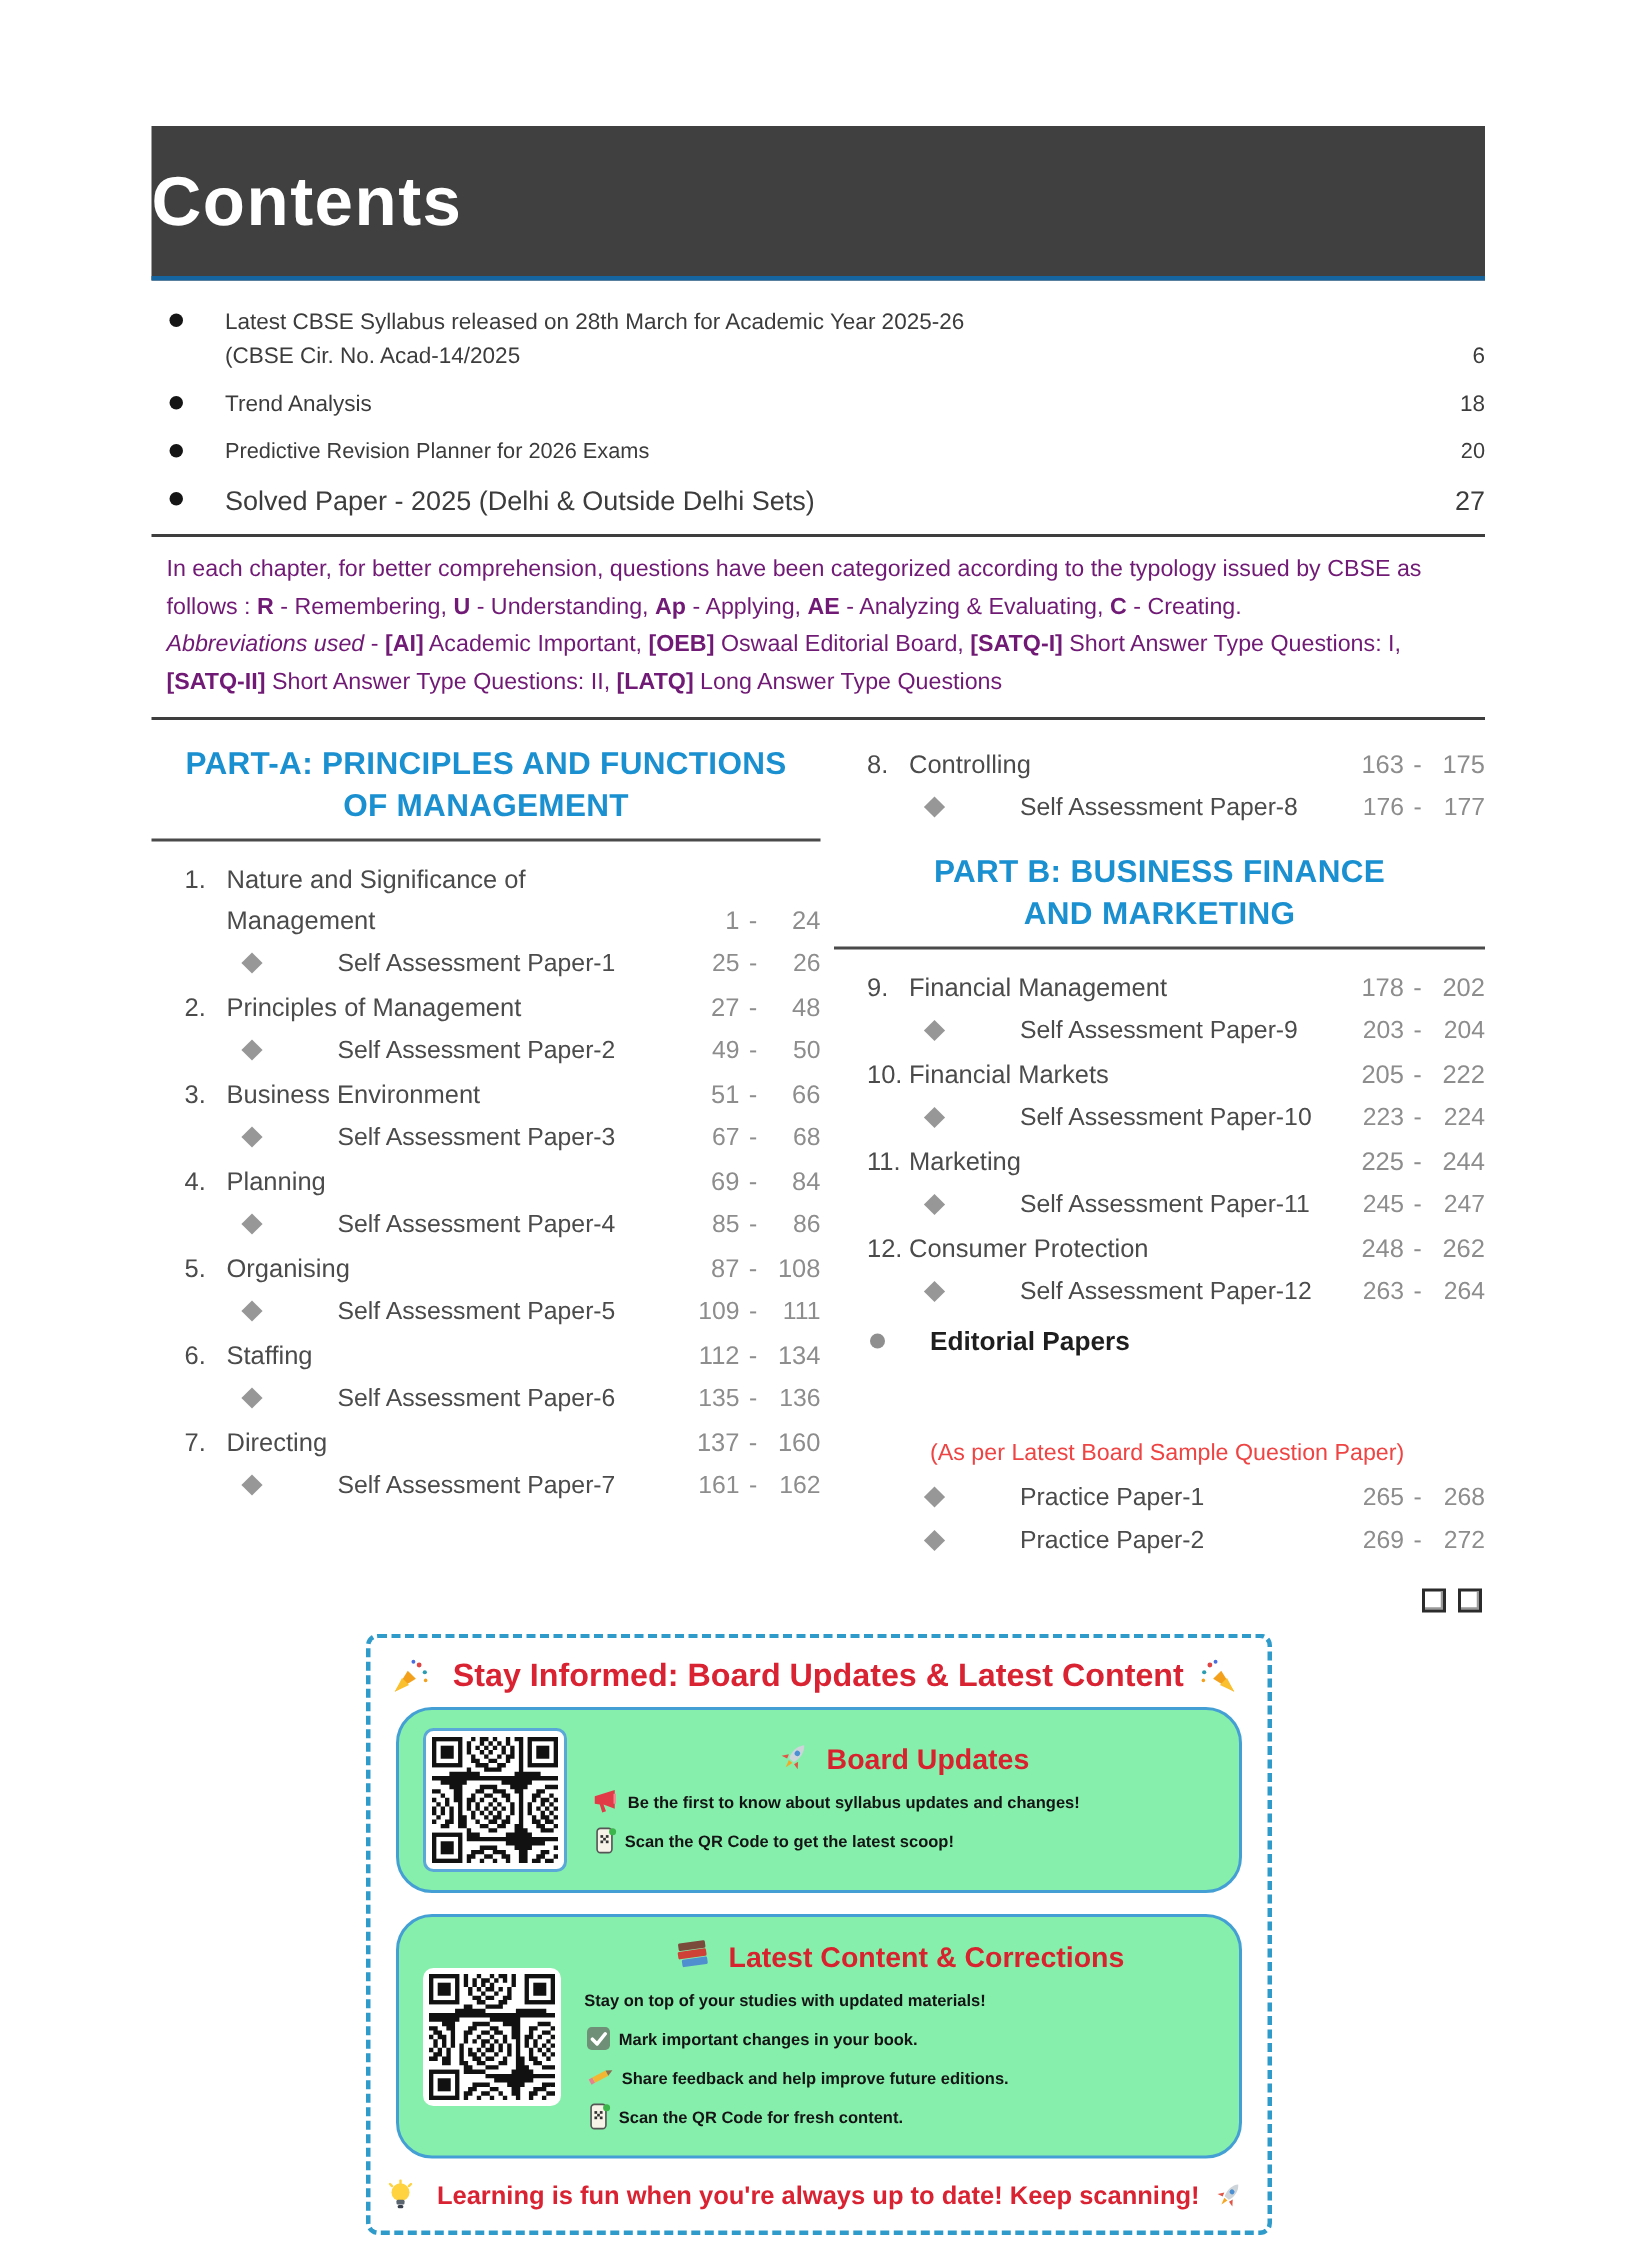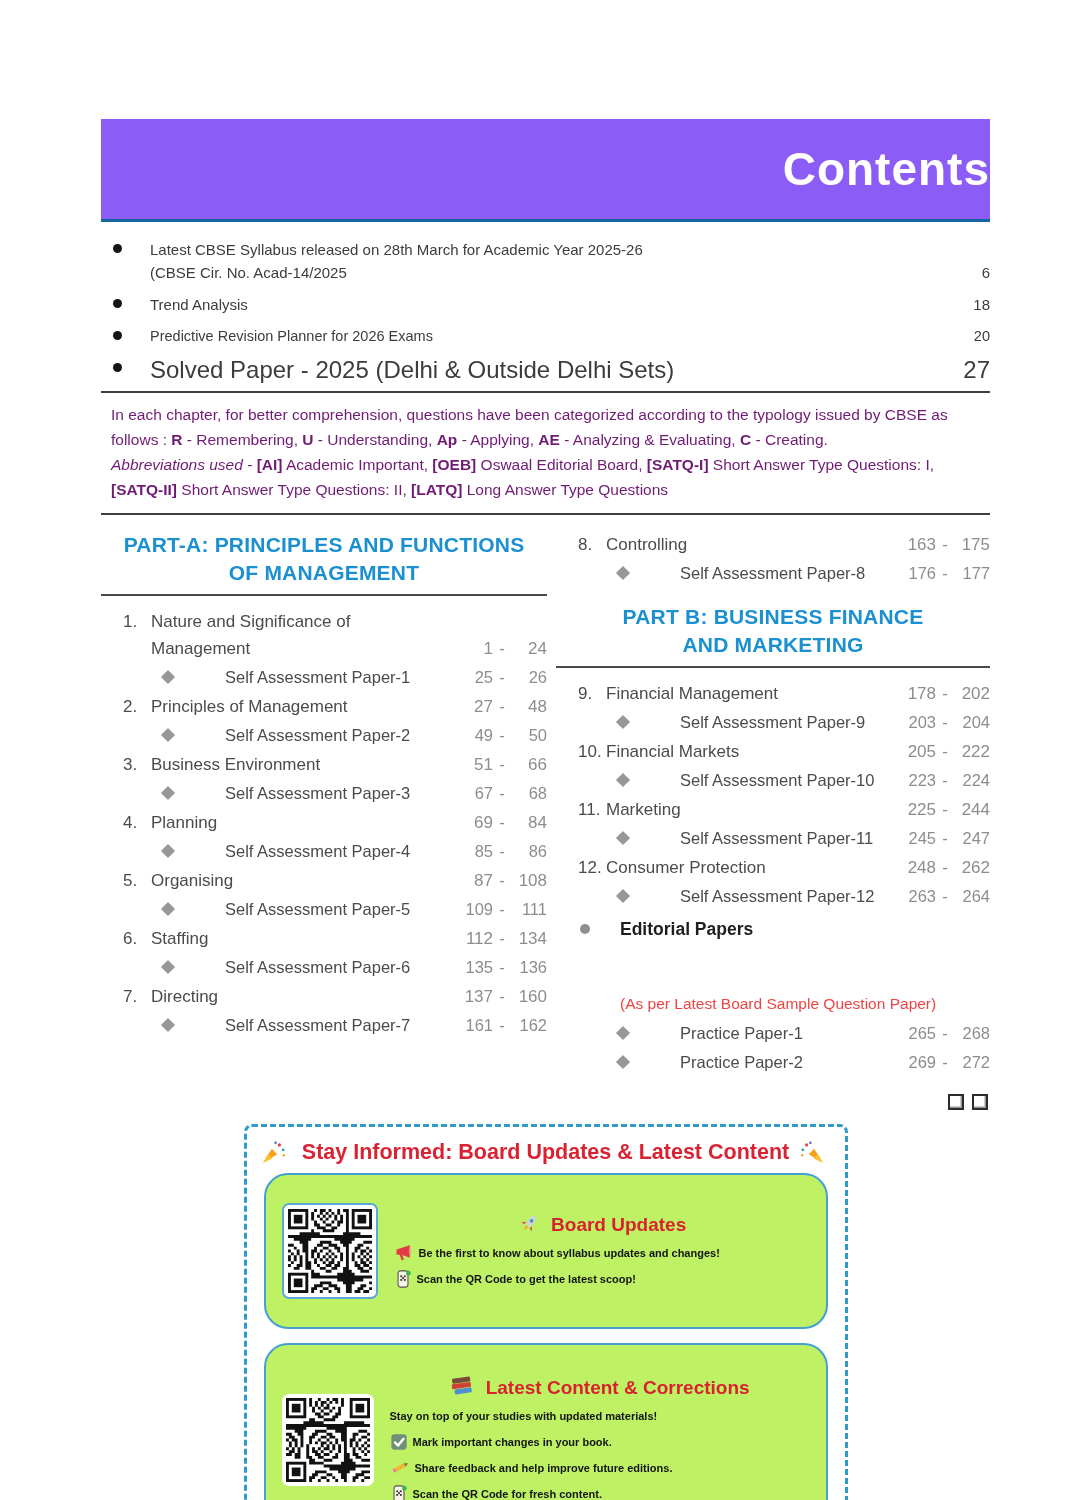--- a/index.html
+++ b/index.html
@@ -1,30 +1,30 @@
 <!DOCTYPE html>
 <html><head>
 <meta charset="utf-8">
 <style>
   html,body{margin:0;padding:0;background:#fff;}
   body{width:1091px;min-height:1500px;font-family:"Liberation Sans",sans-serif;color:#3f3f3f;}
   .page{width:1091px;min-height:1500px;box-sizing:border-box;padding:84px 101px 0 101px;position:relative;}
 
   
-  .banner{height:100px;background:#8b5cf6;display:flex;align-items:center;justify-content:flex-end;border-bottom:3px solid #1565a0;margin-top:35px;}
+  .banner{height:100px;background:#404040;display:flex;align-items:center;justify-content:flex-start;border-bottom:3px solid #1565a0;}
   .banner h1{margin:0;color:#fff;font-size:46px;font-weight:800;letter-spacing:1px;}
 
   
   .top-list{margin-top:16px;}
   .top-row{display:flex;align-items:flex-start;margin-bottom:9px;}
   .dot{width:9px;height:9px;border-radius:50%;background:#151515;margin:6px 28px 0 12px;flex:none;}
   .top-mid{flex:1;}
   .top-mid div{font-size:15px;line-height:23px;color:#3c3c3c;}
   .top-page{width:42px;text-align:right;font-size:15px;color:#3c3c3c;align-self:flex-end;line-height:23px;}
-  .top-row.lg .top-mid div,.top-row.lg .top-page{font-size:24px;line-height:25px;}
+  .top-row.lg .top-mid div,.top-row.lg .top-page{font-size:18px;line-height:25px;}
   .top-row.sm .top-mid div,.top-row.sm .top-page{font-size:14.5px;}
 
   
   .note{border-top:2px solid #3e3e3e;border-bottom:2px solid #3e3e3e;margin-top:8px;padding:9px 10px 11px 10px;
         font-size:15.5px;line-height:25px;color:#701a75;white-space:pre-wrap;}
   .note .b{font-weight:700;}
   .note .i{font-style:italic;}
 
   
   .columns{display:flex;justify-content:space-between;margin-top:16px;}
@@ -51,21 +51,21 @@
   .practice-label{flex:1;margin-left:30px;font-weight:800;color:#1e1e1e;font-size:17.5px;}
   .practice-note{padding-left:64px;font-size:15.5px;color:#ef4444;line-height:26px;margin-bottom:3px;margin-top:48px;}
 
   
   .mini-squares{display:flex;justify-content:flex-end;gap:8px;margin:16px 2px 0 0;}
   .mini-squares span{width:12px;height:12px;background:#fff;border:2px solid #2b2b2b;box-shadow:inset -1.5px -1.5px 0 #999;}
 
   
   .info-box{width:604px;box-sizing:border-box;margin:14px auto 0 auto;border:3px dashed #2f9bca;border-radius:8px;padding:8px 0 12px 0;background:#fff;}
   .info-title{display:flex;align-items:center;justify-content:center;gap:10px;color:#da2332;font-weight:800;font-size:21.5px;margin:4px 0 8px 0;}
-  .card{display:flex;align-items:center;gap:16px;background:#bef264;border:2.5px solid #44a0d4;border-radius:24px;margin:0 17px 14px 17px;padding:28px 16px;}
+  .card{display:flex;align-items:center;gap:16px;background:#86efac;border:2.5px solid #44a0d4;border-radius:24px;margin:0 17px 14px 17px;padding:12px 16px;}
   .qr-wrap{flex:none;background:#fff;border-radius:7px;padding:4px;}
   .qr-wrap.bordered{border:2px solid #59a8d8;}
   .qr-wrap svg{display:block;width:84px;height:84px;}
   .card-body{flex:1;}
   .card-head{text-align:center;font-size:19px;font-weight:800;color:#d8232f;line-height:30px;}
   .card-line{text-align:left;font-size:11px;font-weight:600;color:#141414;line-height:26px;}
   .card-line .b8{font-weight:800;}
   .icon{display:inline-block;vertical-align:-5px;margin-right:5px;}
   .icon svg{display:block;}
   .info-footer{display:flex;align-items:center;justify-content:center;gap:8px;color:#da2332;font-weight:700;font-size:17px;margin-top:2px;}

